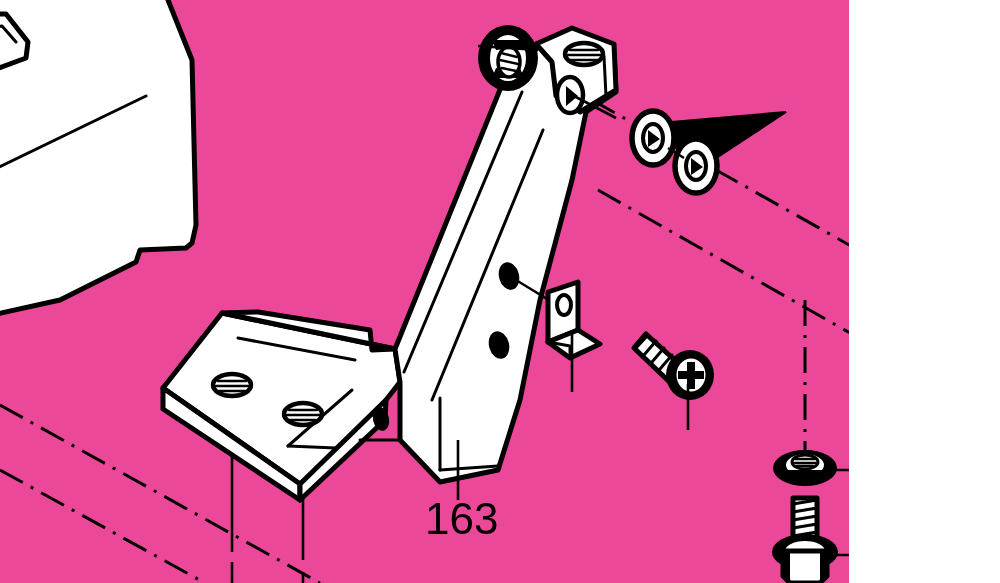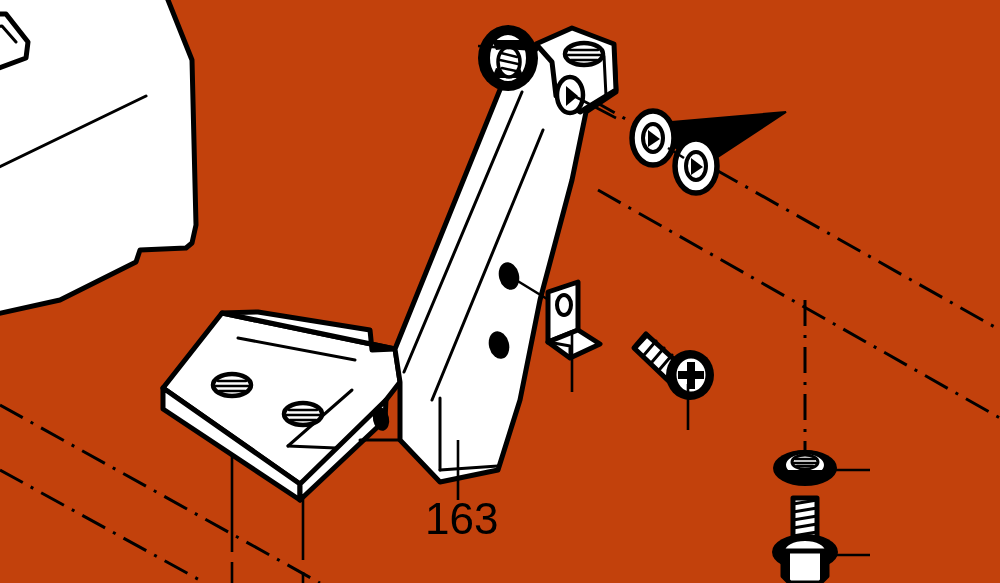--- a/index.html
+++ b/index.html
@@ -6,23 +6,23 @@
   html, body {
     margin: 0;
     padding: 0;
     background: #ffffff;
   }
   body {
     font-family: "Liberation Sans", sans-serif;
   }
   #diagram-root {
     position: relative;
-    width: 1000px;
+    width: 849px;
     height: 583px;
-    background: #c2410c;
+    background: #ec4899;
     overflow: hidden;
   }
   #diagram-svg {
     position: absolute;
     top: 0;
     left: 0;
     width: 1000px;
     height: 583px;
     display: block;
   }

